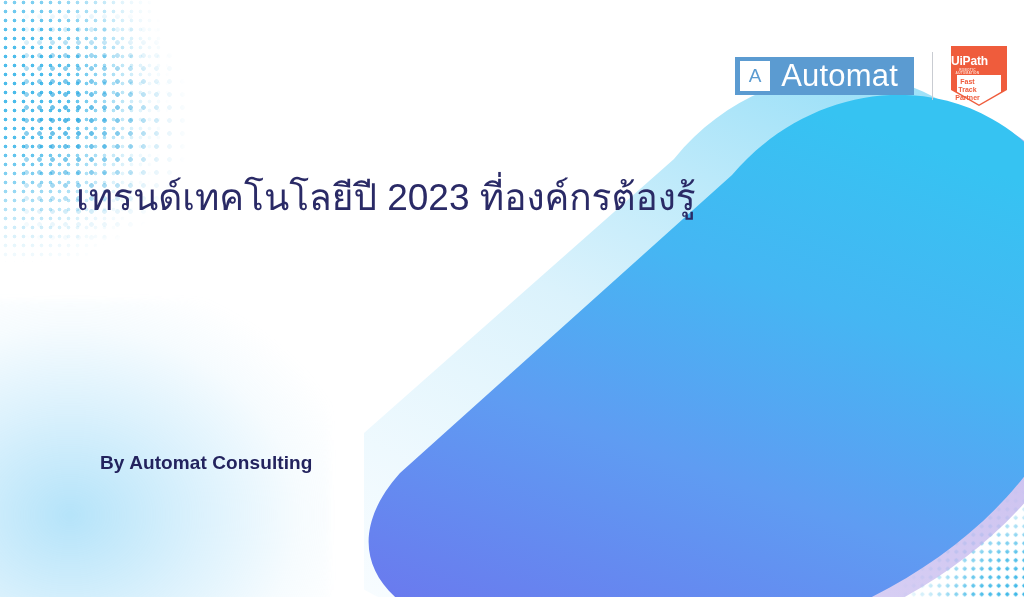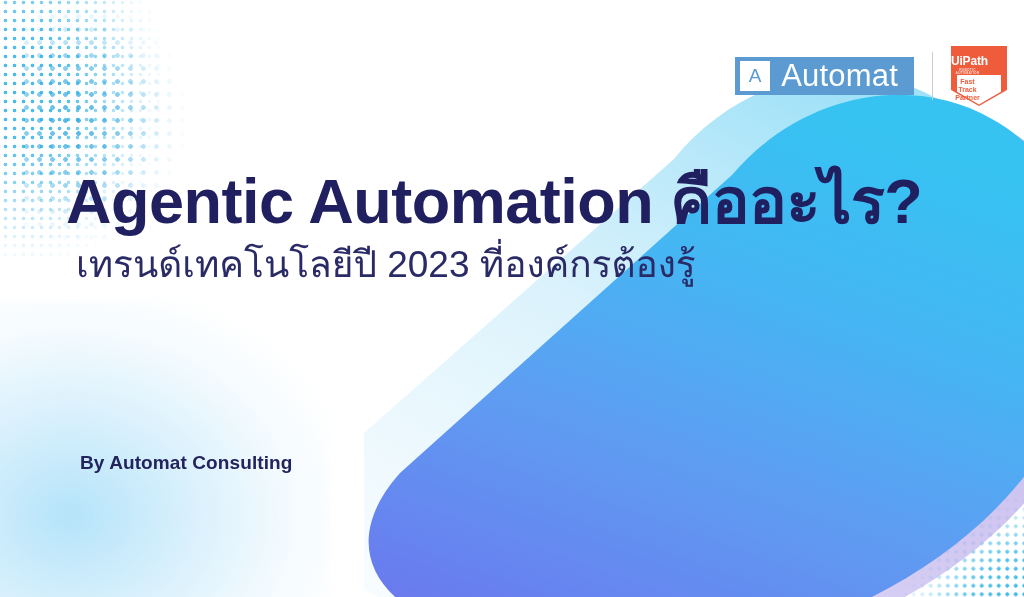--- a/index.html
+++ b/index.html
@@ -217,21 +217,21 @@
     margin: 8px 0 0 10px;
     color: #2a2a66;
     font-size: 37px;
     font-weight: 400;
     line-height: 1.18;
     white-space: nowrap;
   }
 
   #byline {
     position: absolute;
-    left: 80px;
+    left: 100px;
     top: 452px;
     color: #23235e;
     font-size: 19px;
     font-weight: 700;
     letter-spacing: 0.1px;
   }
 </style>
 </head>
 <body>
 
@@ -306,19 +306,18 @@
       <div class="badge-sub-txt">ROBOTIC AUTOMATION</div>
       <div class="badge-ribbon-txt">
         <span>Fast Track</span><br>
         <span>Partner</span>
       </div>
     </div>
 
   </div>
 
   <div id="headline-block">
-    <h1 id="page-title">Agentic Automation คืออะไร?</h1>
     <div id="page-subtitle">เทรนด์เทคโนโลยีปี 2023 ที่องค์กรต้องรู้</div>
   </div>
 
   <div id="byline">By Automat Consulting</div>
 
 </div>
 
 </body></html>

